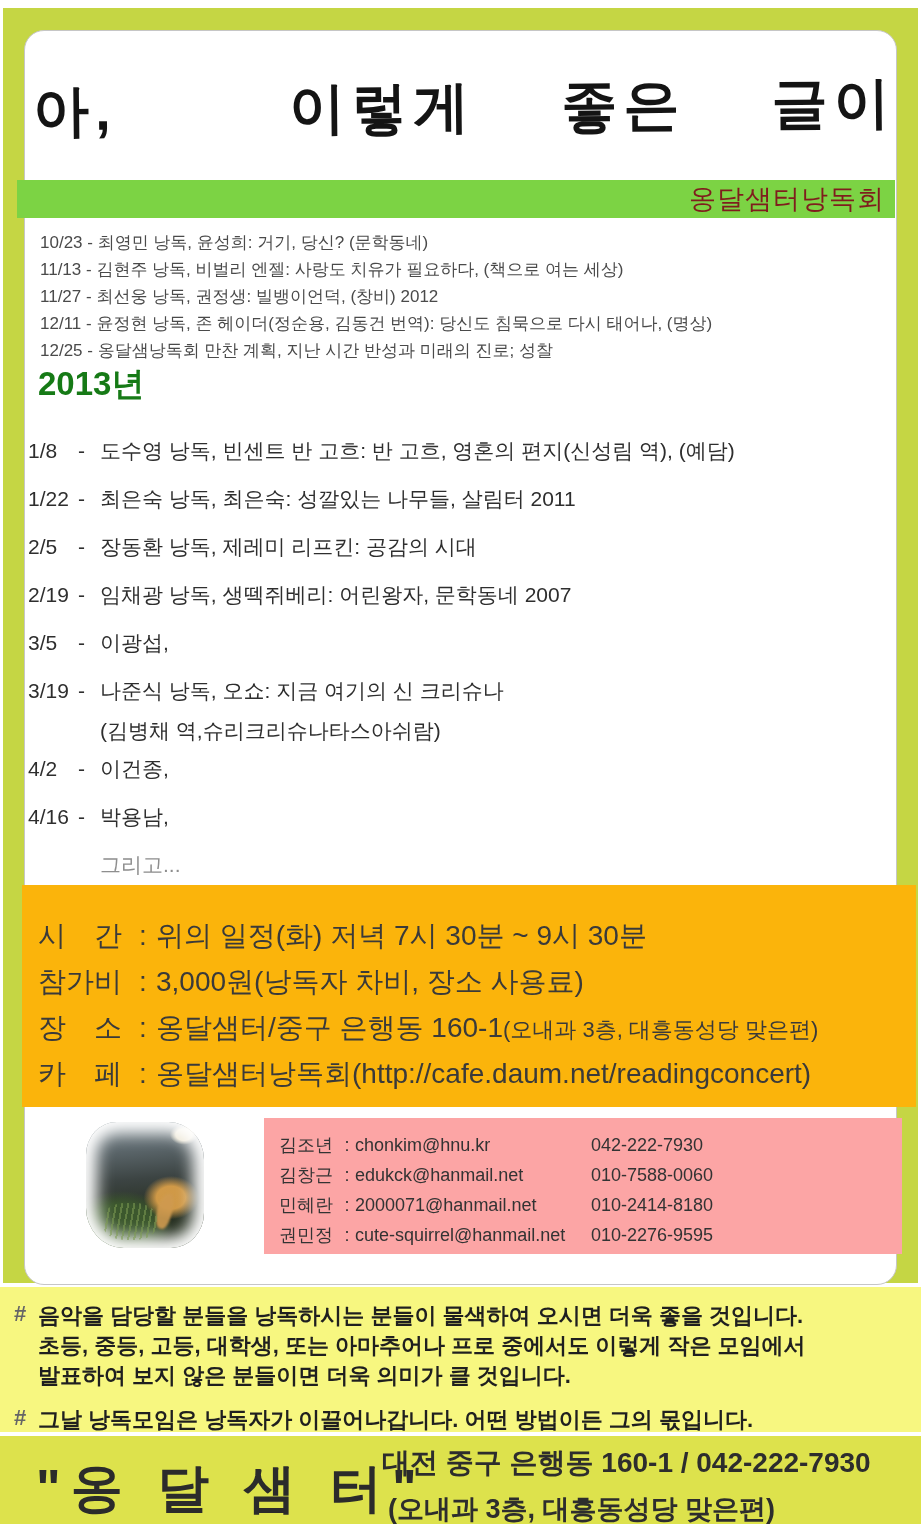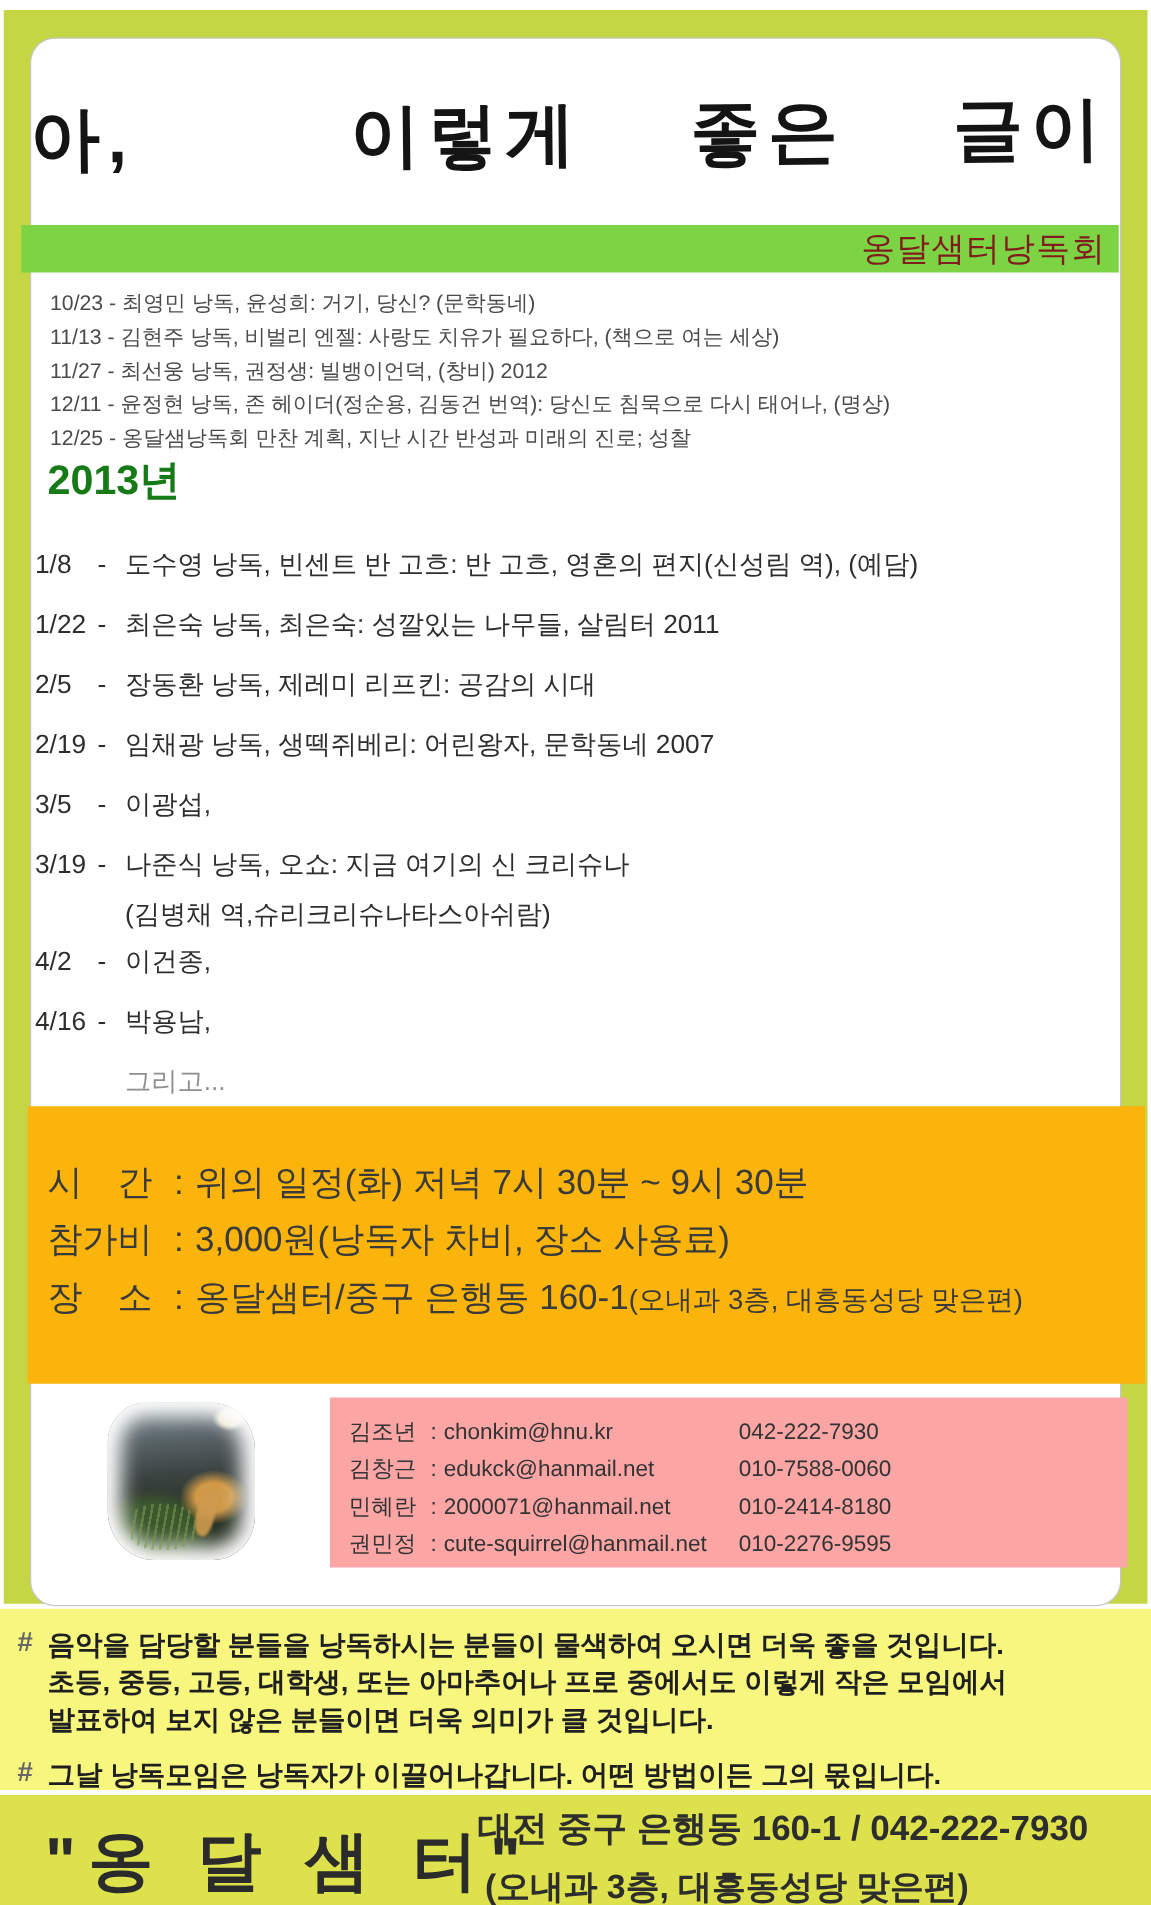--- a/index.html
+++ b/index.html
@@ -10,21 +10,21 @@
   
   .frame{position:absolute;left:3px;top:8px;width:915px;height:1275px;background:#c5d644;}
   
   .whitebox{
     position:absolute;left:24px;top:30px;width:871px;height:1253px;
     background:#ffffff;border:1px solid #c6c6c6;border-radius:20px;
   }
   
   .title-area{
     position:absolute;left:24px;top:38px;width:871px;height:140px;
-    display:flex;align-items:center;justify-content:flex-start;
+    display:flex;align-items:center;justify-content:flex-end;
   }
   .title-text{
     font-size:56px;font-weight:bold;color:#141414;white-space:pre;
     letter-spacing:6px;transform:rotate(-0.6deg);
   }
   
   .greenbar{
     position:absolute;left:17px;top:180px;width:878px;height:38px;background:#7cd344;
     display:flex;align-items:center;justify-content:flex-end;
   }
@@ -37,21 +37,21 @@
   
   .list2013{position:absolute;left:28px;top:437px;width:860px;}
   .srow{height:48px;font-size:21px;color:#2e2e2e;white-space:nowrap;}
   .srow .d{display:inline-block;width:50px;}
   .srow .dash{display:inline-block;width:22px;}
   .subrow{height:38px;font-size:21px;color:#2e2e2e;padding-left:72px;margin-top:-8px;}
   .tailrow{height:40px;font-size:21px;color:#8e8e8e;padding-left:72px;}
   
   .orange{
     position:absolute;left:22px;top:885px;width:894px;height:222px;background:#fbb40b;
-    padding-top:42px;box-sizing:border-box;
+    padding-top:32px;box-sizing:border-box;
   }
   .orow{padding-left:16px;height:46px;font-size:28px;color:#3a3a3a;white-space:nowrap;}
   .orow .olabel{display:inline-block;width:92px;}
   .orow .osep{display:inline-block;width:26px;text-align:center;}
   .orow .onote{font-size:22px;}
   
   .photo{
     position:absolute;left:86px;top:1122px;width:118px;height:126px;
     border-radius:26% 30% 28% 32%;
     background:
@@ -153,20 +153,23 @@
   <div class="orange">
     <div class="orow">
       <span class="olabel">시　간</span><span class="osep">:</span><span class="oval">위의 일정(화) 저녁 7시 30분 ~ 9시 30분</span>
     </div>
     <div class="orow">
       <span class="olabel">참가비</span><span class="osep">:</span><span class="oval">3,000원(낭독자 차비, 장소 사용료)</span>
     </div>
     <div class="orow">
       <span class="olabel">장　소</span><span class="osep">:</span><span class="oval">옹달샘터/중구 은행동 160-1</span><span class="onote">(오내과 3층, 대흥동성당 맞은편)</span>
     </div>
+    <div class="orow">
+      <span class="olabel">카　페</span><span class="osep">:</span><span class="oval">옹달샘터낭독회(http://cafe.daum.net/readingconcert)</span>
+    </div>
   </div>
 
   <div class="photo">
     <div class="leaf"></div>
     <div class="grass"></div>
   </div>
 
   <div class="contacts">
     <div class="crow">
       <span>김조년</span>

